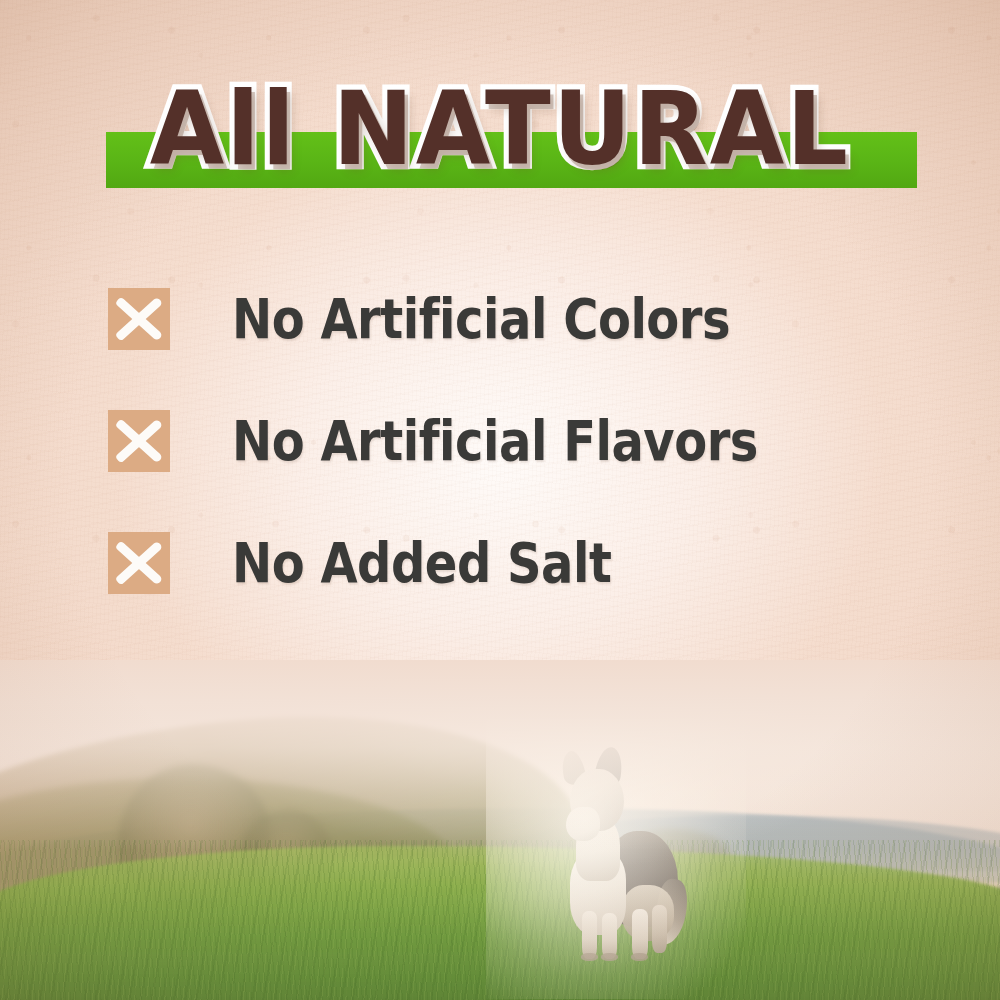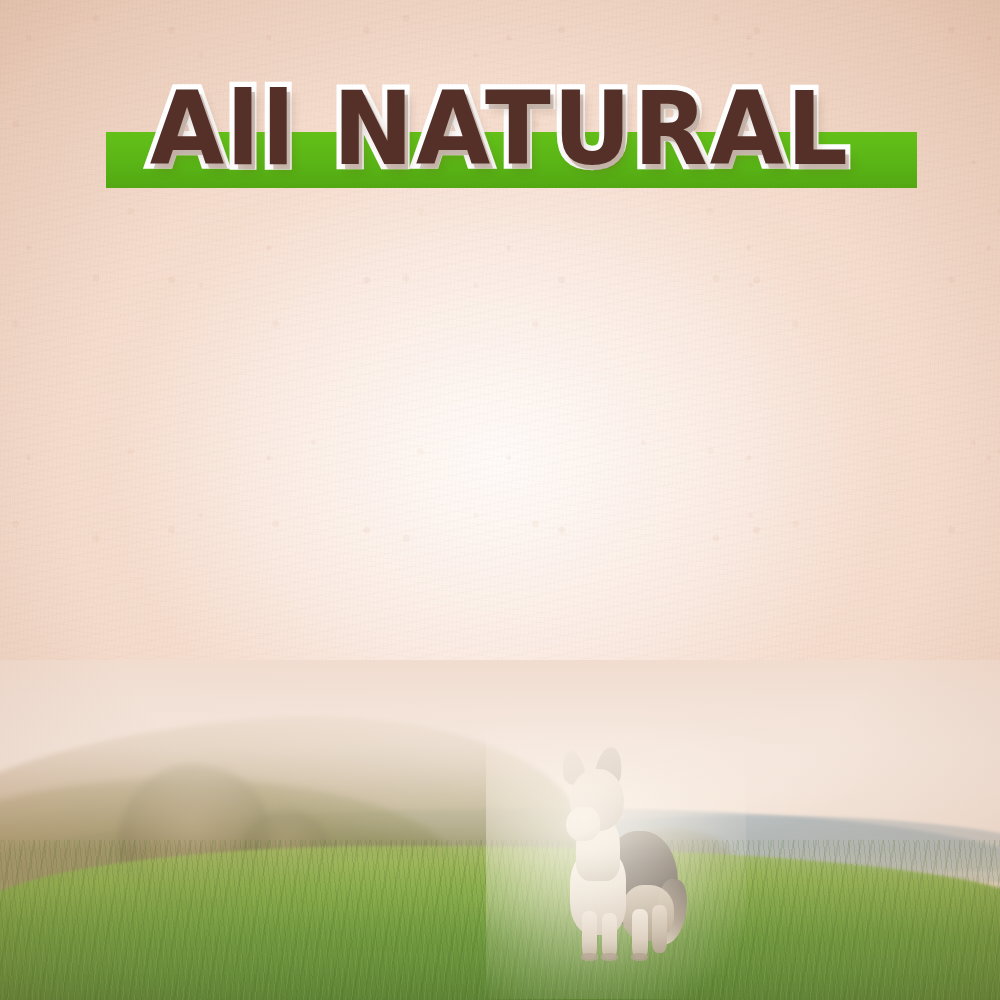--- a/index.html
+++ b/index.html
@@ -410,18 +410,39 @@
     <div class="photo-fade"></div>
   </div>
 
   <div class="bg-vignette"></div>
 
   <div class="banner"></div>
   <div class="title">All NATURAL</div>
 
   <div class="list">
 
-
-
-
+    <div class="row">
+      <div class="box">
+        <div class="x1"></div>
+        <div class="x2"></div>
+      </div>
+      <div class="row-label">No Artificial Colors</div>
+    </div>
+
+    <div class="row">
+      <div class="box">
+        <div class="x1"></div>
+        <div class="x2"></div>
+      </div>
+      <div class="row-label">No Artificial Flavors</div>
+    </div>
+
+
+    <div class="row">
+      <div class="box">
+        <div class="x1"></div>
+        <div class="x2"></div>
+      </div>
+      <div class="row-label">No Added Salt</div>
+    </div>
 
   </div>
 </div>
 
 </body></html>

